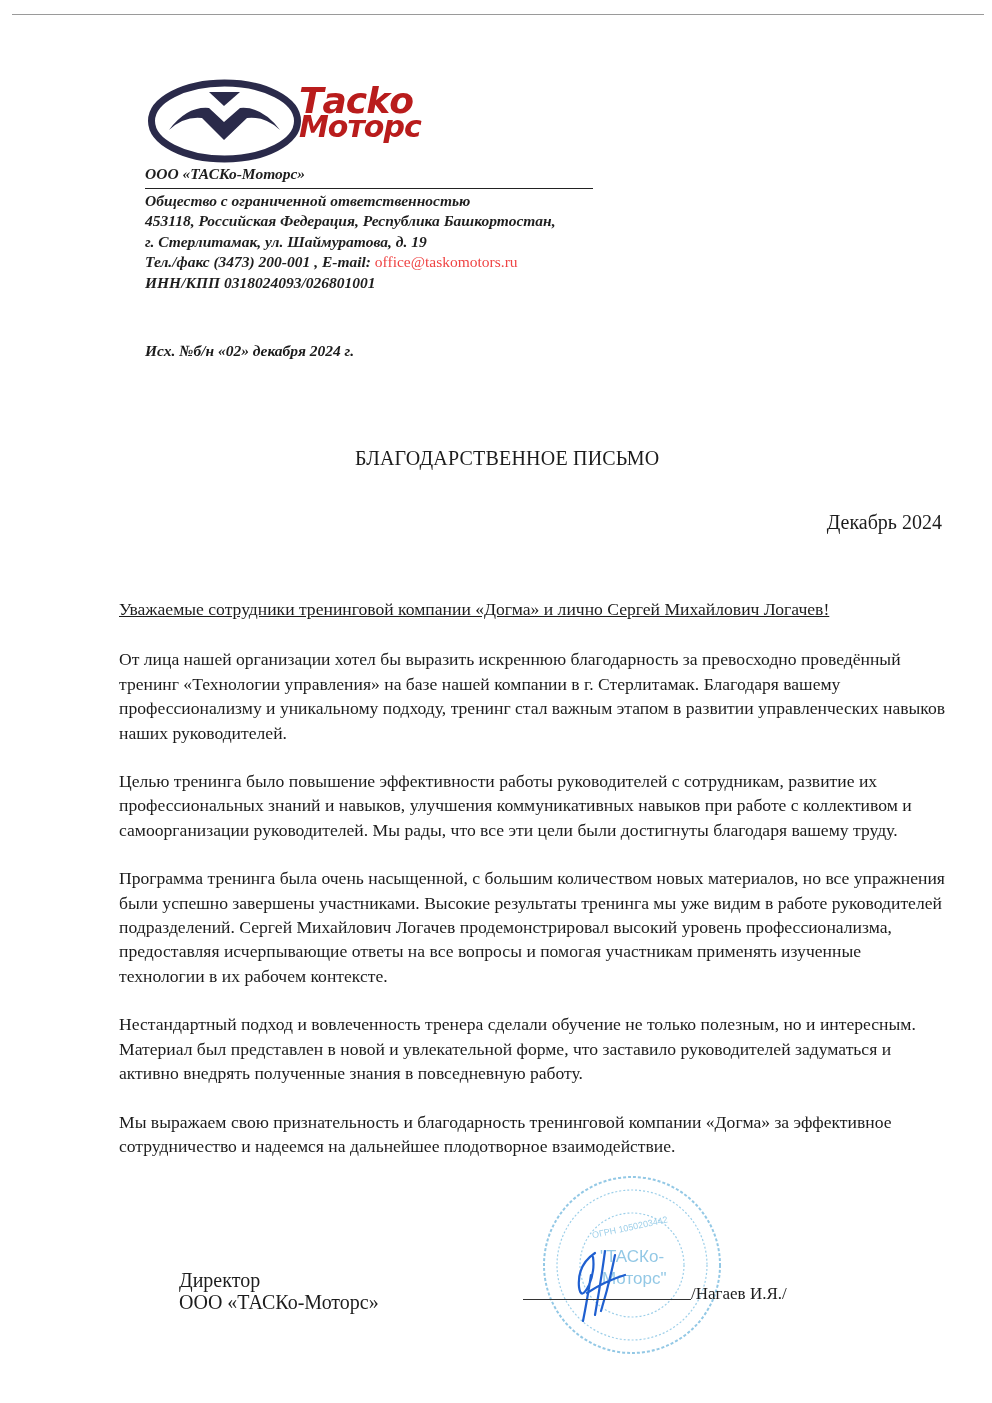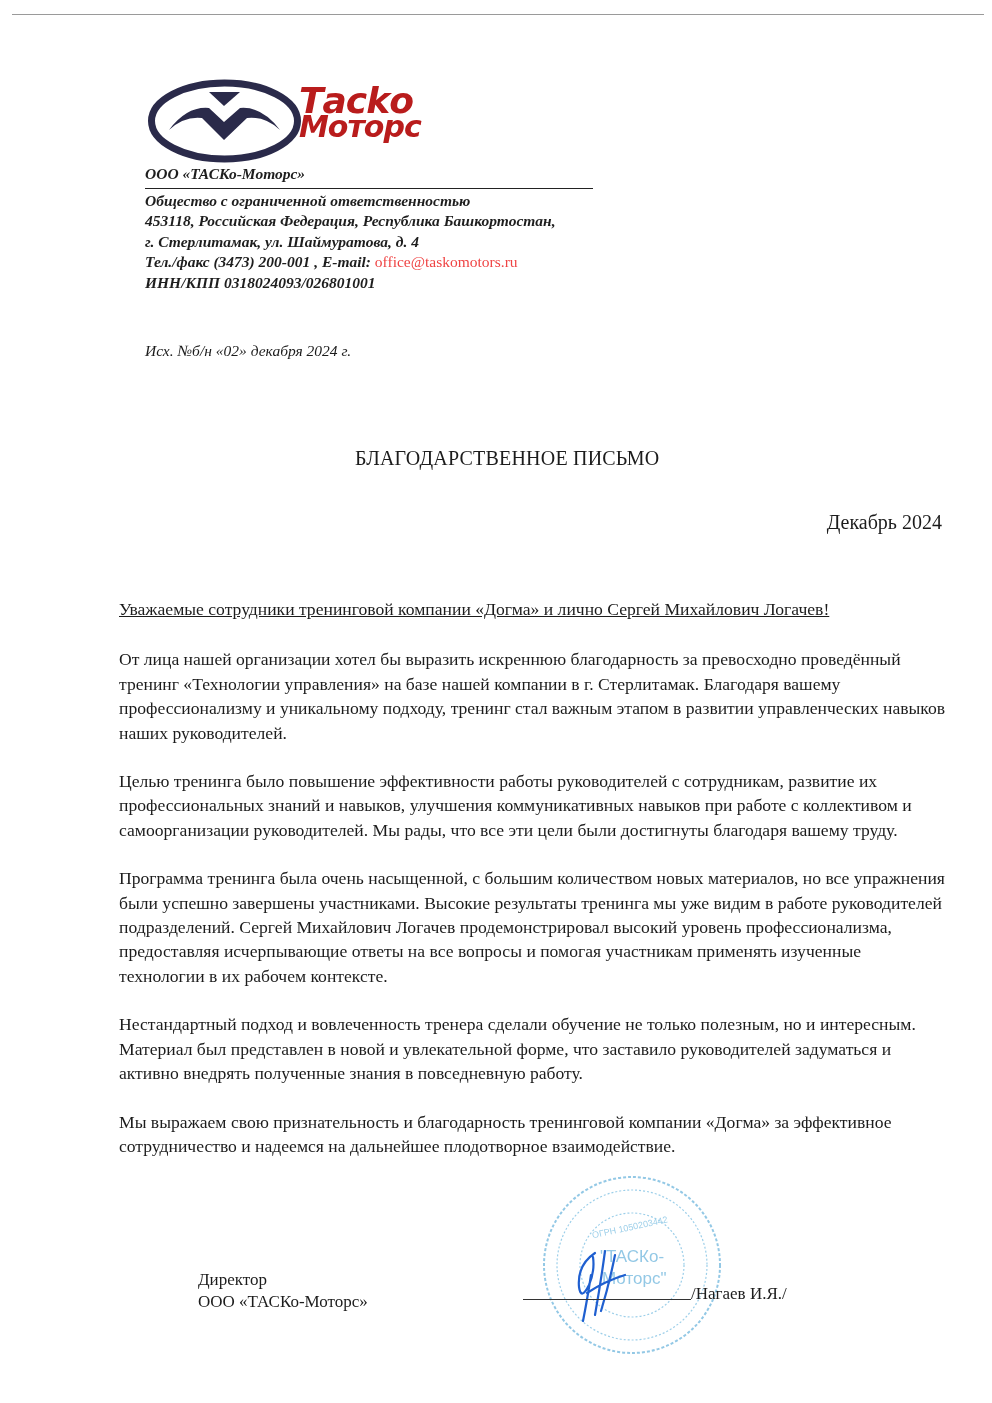--- a/index.html
+++ b/index.html
@@ -11,27 +11,27 @@
     .logo { position: absolute; left: 147px; top: 78px; width: 155px; height: 85px; }
     .wordmark { position: absolute; left: 299px; top: 86px; font-family: "DejaVu Sans", sans-serif;
       font-weight: bold; font-style: italic; color: #b91c1c; line-height: 30px; letter-spacing: -1px; }
     .wordmark .w1 { font-size: 36px; display: block; }
     .wordmark .w2 { font-size: 30px; display: block; margin-top: -4px; }
     .letterhead { position: absolute; left: 145px; top: 164px; font-style: italic; font-weight: bold;
       font-size: 15.5px; line-height: 20.5px; color: #1e1e1e; }
     .lh-company { padding-bottom: 3px; border-bottom: 1.5px solid #222; width: 448px; margin-bottom: 2px; }
     .lh-line { white-space: nowrap; }
     .email { font-style: normal; font-weight: normal; color: #ef4444; }
-    .outgoing { position: absolute; left: 145px; top: 342px; font-style: italic; font-weight: normal; font-size: 15.5px; }
+    .outgoing { position: absolute; left: 145px; top: 342px; font-style: italic; font-weight: bold; font-size: 15.5px; }
     .title { position: absolute; left: 355px; top: 428px; font-size: 20px; letter-spacing: 0.2px; margin-top: 19px; }
     .date { position: absolute; right: 50px; top: 511px; font-size: 20px; }
     .body-text { position: absolute; left: 119px; top: 597px; width: 830px; font-size: 17.6px; line-height: 24.4px; }
     .body-text p { margin: 0 0 24px 0; }
     .body-text p.greet { margin-bottom: 26px; white-space: nowrap; text-decoration: underline; }
-    .sign-block { position: absolute; left: 179px; top: 1269px; font-size: 17px; line-height: 22px; margin-left: 19px; }
+    .sign-block { position: absolute; left: 179px; top: 1269px; font-size: 20px; line-height: 22px; }
     .sign-line { position: absolute; left: 523px; top: 1299px; width: 168px; height: 1px; background: #333; }
     .sign-name { position: absolute; left: 691px; top: 1284px; font-size: 17px; }
     .stamp { position: absolute; left: 540px; top: 1170px; width: 185px; height: 190px; opacity: 0.75; }
     .signature { position: absolute; left: 565px; top: 1245px; width: 70px; height: 80px; }
   </style>
 </head>
 <body>
 
 <div class="top-rule"></div>
 
@@ -43,21 +43,21 @@
 
 <div class="wordmark">
   <span class="w1">Тасkо</span>
   <span class="w2">Моторс</span>
 </div>
 
 <div class="letterhead">
   <div class="lh-company">ООО «ТАСКо-Моторс»</div>
   <div class="lh-line">Общество с ограниченной ответственностью</div>
   <div class="lh-line">453118, Российская Федерация, Республика Башкортостан,</div>
-  <div class="lh-line">г. Стерлитамак, ул. Шаймуратова, д. 4</div>
+  <div class="lh-line">г. Стерлитамак, ул. Шаймуратова, д. 19</div>
   <div class="lh-line">
     <span>Тел./факс  (3473) 200-001 , E-mail: </span><span class="email">office@taskomotors.ru</span>
   </div>
   <div class="lh-line">ИНН/КПП 0318024093/026801001</div>
 </div>
 
 <div class="outgoing">Исх. №б/н «02» декабря 2024 г.</div>
 
 <div class="title">БЛАГОДАРСТВЕННОЕ ПИСЬМО</div>
 

